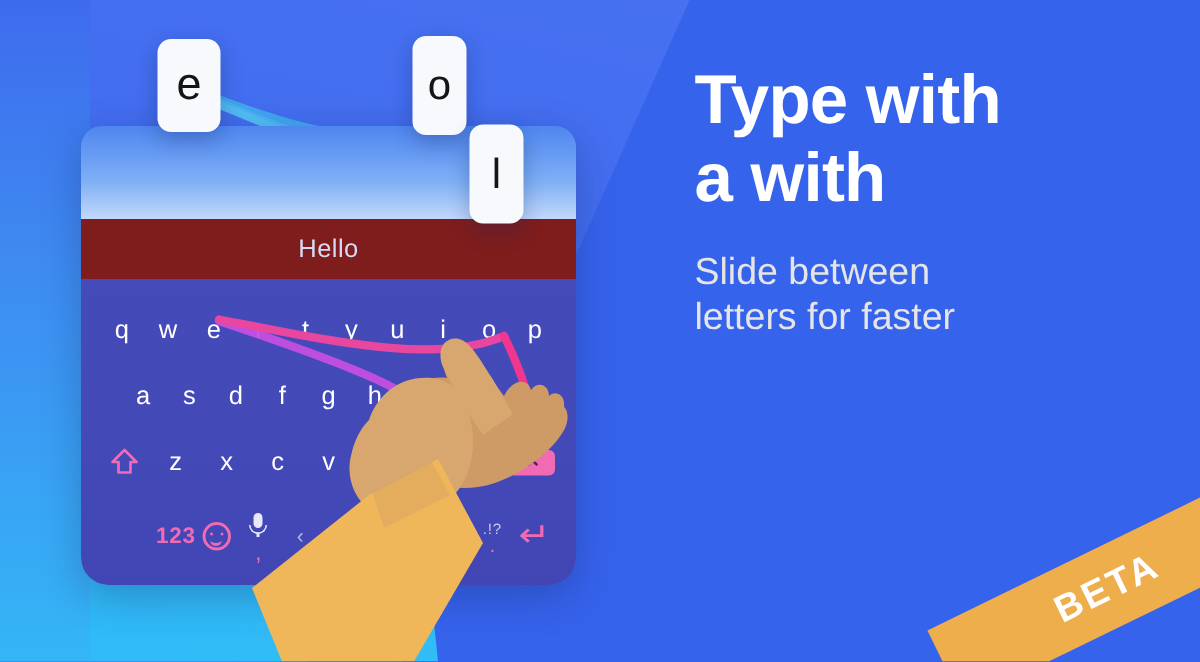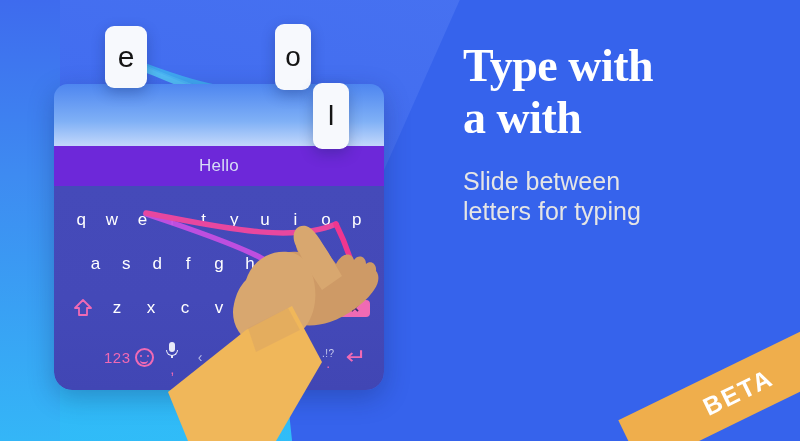--- a/index.html
+++ b/index.html
@@ -43,21 +43,21 @@
     position:absolute; left:54px; top:84px; width:330px; height:306px;
     border-radius:14px 14px 18px 18px; overflow:hidden;
     box-shadow:0 8px 26px rgba(18,30,80,.28);
   }
   .phone-screen {
     position:absolute; left:0; top:0; right:0; height:62px;
     background:linear-gradient(180deg,#4E86F0 0%,#7FB0F6 60%,#C3D8FB 100%);
   }
   .suggest-bar {
     position:absolute; left:0; top:62px; right:0; height:40px;
-    background:#6d28d9;
+    background:#7f1d1d;
     display:flex; align-items:center; justify-content:center;
   }
   .suggest-bar span {
     color:#D6DCF5; font-size:17px; letter-spacing:.3px;
   }
   .kb-body {
     position:absolute; left:0; top:102px; right:0; bottom:0;
     background:linear-gradient(180deg,#454AB9 0%,#4449B8 55%,#4146B4 100%);
     border-radius:0 0 18px 18px;
   }
@@ -78,21 +78,21 @@
   .key-back-pill:before {
     content:""; position:absolute; left:-7px; top:0; width:0; height:0;
     border-top:8.5px solid transparent; border-bottom:8.5px solid transparent;
     border-right:8px solid #F06AB4;
   }
   .key-back-pill:after {
     content:"\00D7"; position:absolute; left:0; right:0; top:-4px;
     text-align:center; color:#3A2B6B; font-size:15px; line-height:24px; font-weight:700;
   }
 
-  .fn-123 { color:#F06AB4; font-size:15px; font-weight:400; letter-spacing:.5px;margin-left:36px; }
+  .fn-123 { color:#F06AB4; font-size:15px; font-weight:700; letter-spacing:.5px;margin-left:36px; }
   .fn-emoji {
     width:19px; height:19px; border-radius:50%; border:2px solid #F06AB4;
     position:relative;
   }
   .fn-emoji:before {
     content:""; position:absolute; left:3px; top:5px; width:2.5px; height:2.5px;
     background:#F06AB4; border-radius:50%;
     box-shadow:7px 0 0 #F06AB4;
   }
   .fn-emoji:after {
@@ -129,21 +129,20 @@
   }
   #fk-e { left:105px; top:26px;  width:42px; height:62px; }
   #fk-o { left:275px; top:24px;  width:36px; height:66px; font-size:28px; }
   #fk-l { left:313px; top:83px;  width:36px; height:66px; font-size:28px; }
 
   
   #copy { position:absolute; left:463px; top:40px; width:320px; }
   #headline {
     color:#FFFFFF; font-size:46px; line-height:52px; font-weight:700;
     letter-spacing:-.5px;
-    font-family:Liberation Serif, serif;
   }
   #subcopy {
     color:#e5e5e5; font-size:25px; line-height:30px; margin-top:22px;
     font-weight:400;
   }
 
   
   #beta-ribbon {
     position:absolute; right:-58px; bottom:22px; width:240px; height:54px;
     background:#EFAE4C; transform:rotate(-26deg);
@@ -295,21 +294,21 @@
     <span>l</span>
   </div>
 
   <div id="copy">
     <div id="headline">
       <div>Type with</div>
       <div>a with</div>
     </div>
     <div id="subcopy">
       <div>Slide between</div>
-      <div>letters for typing</div>
+      <div>letters for faster</div>
     </div>
   </div>
 
   <div id="beta-ribbon">
     <span>BETA</span>
   </div>
 
 </div>
 
 </body></html>

